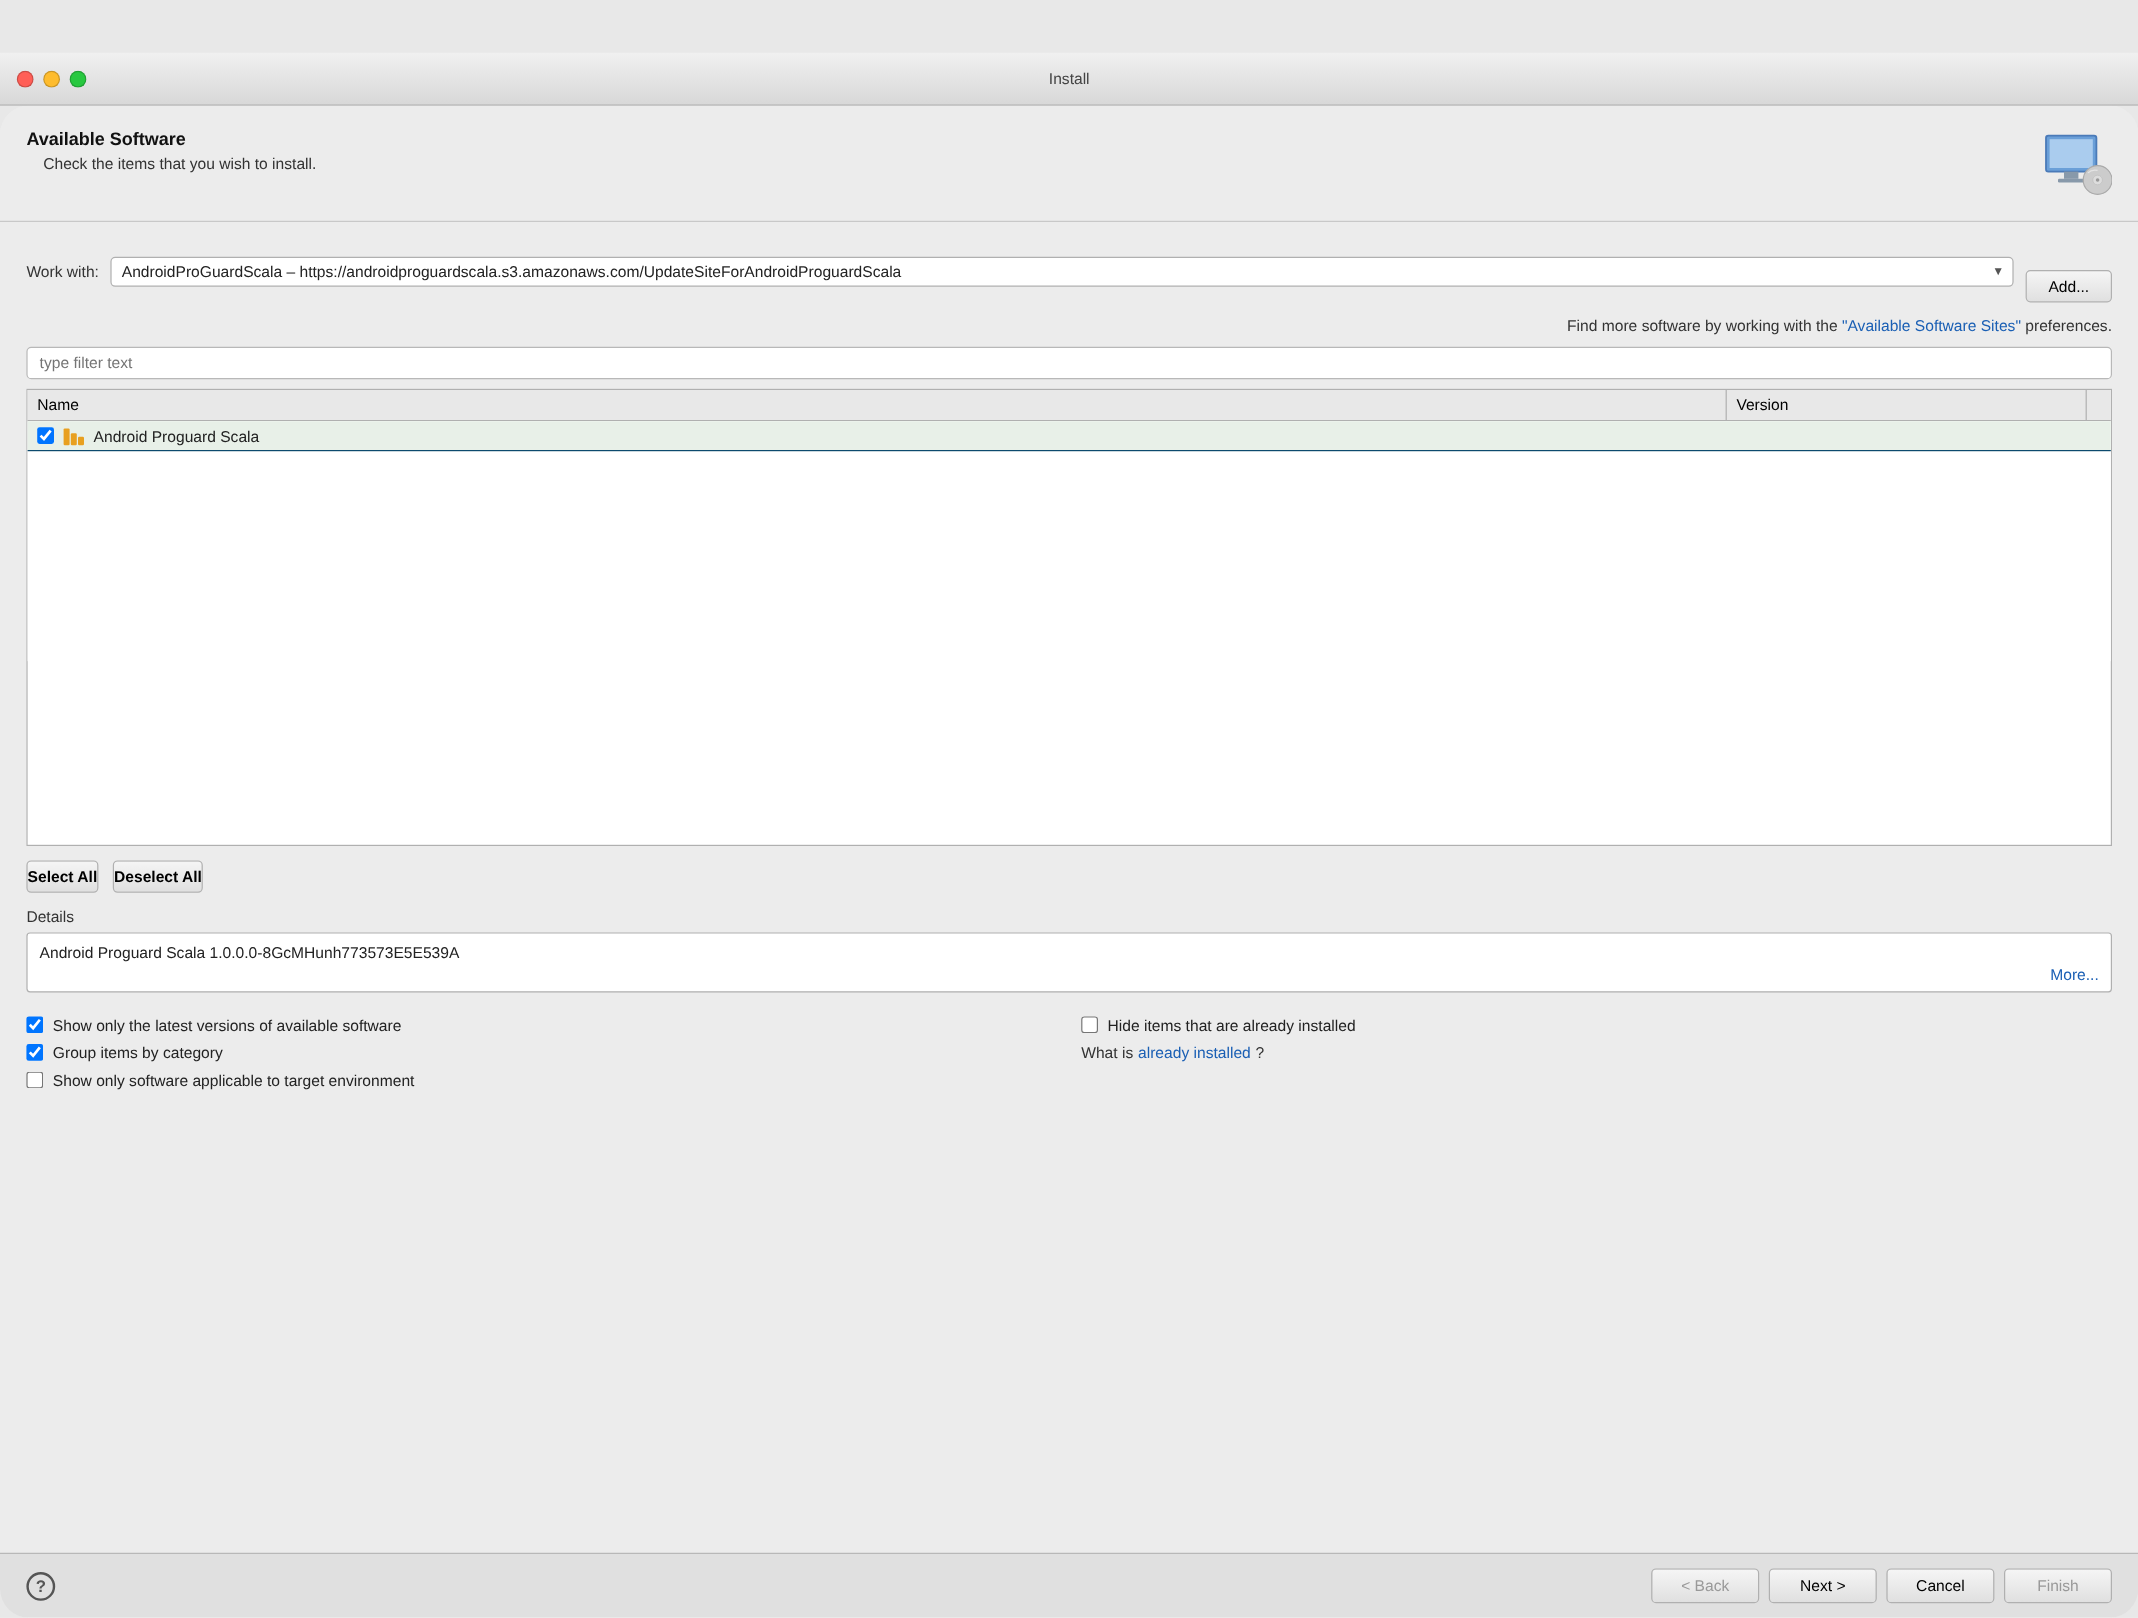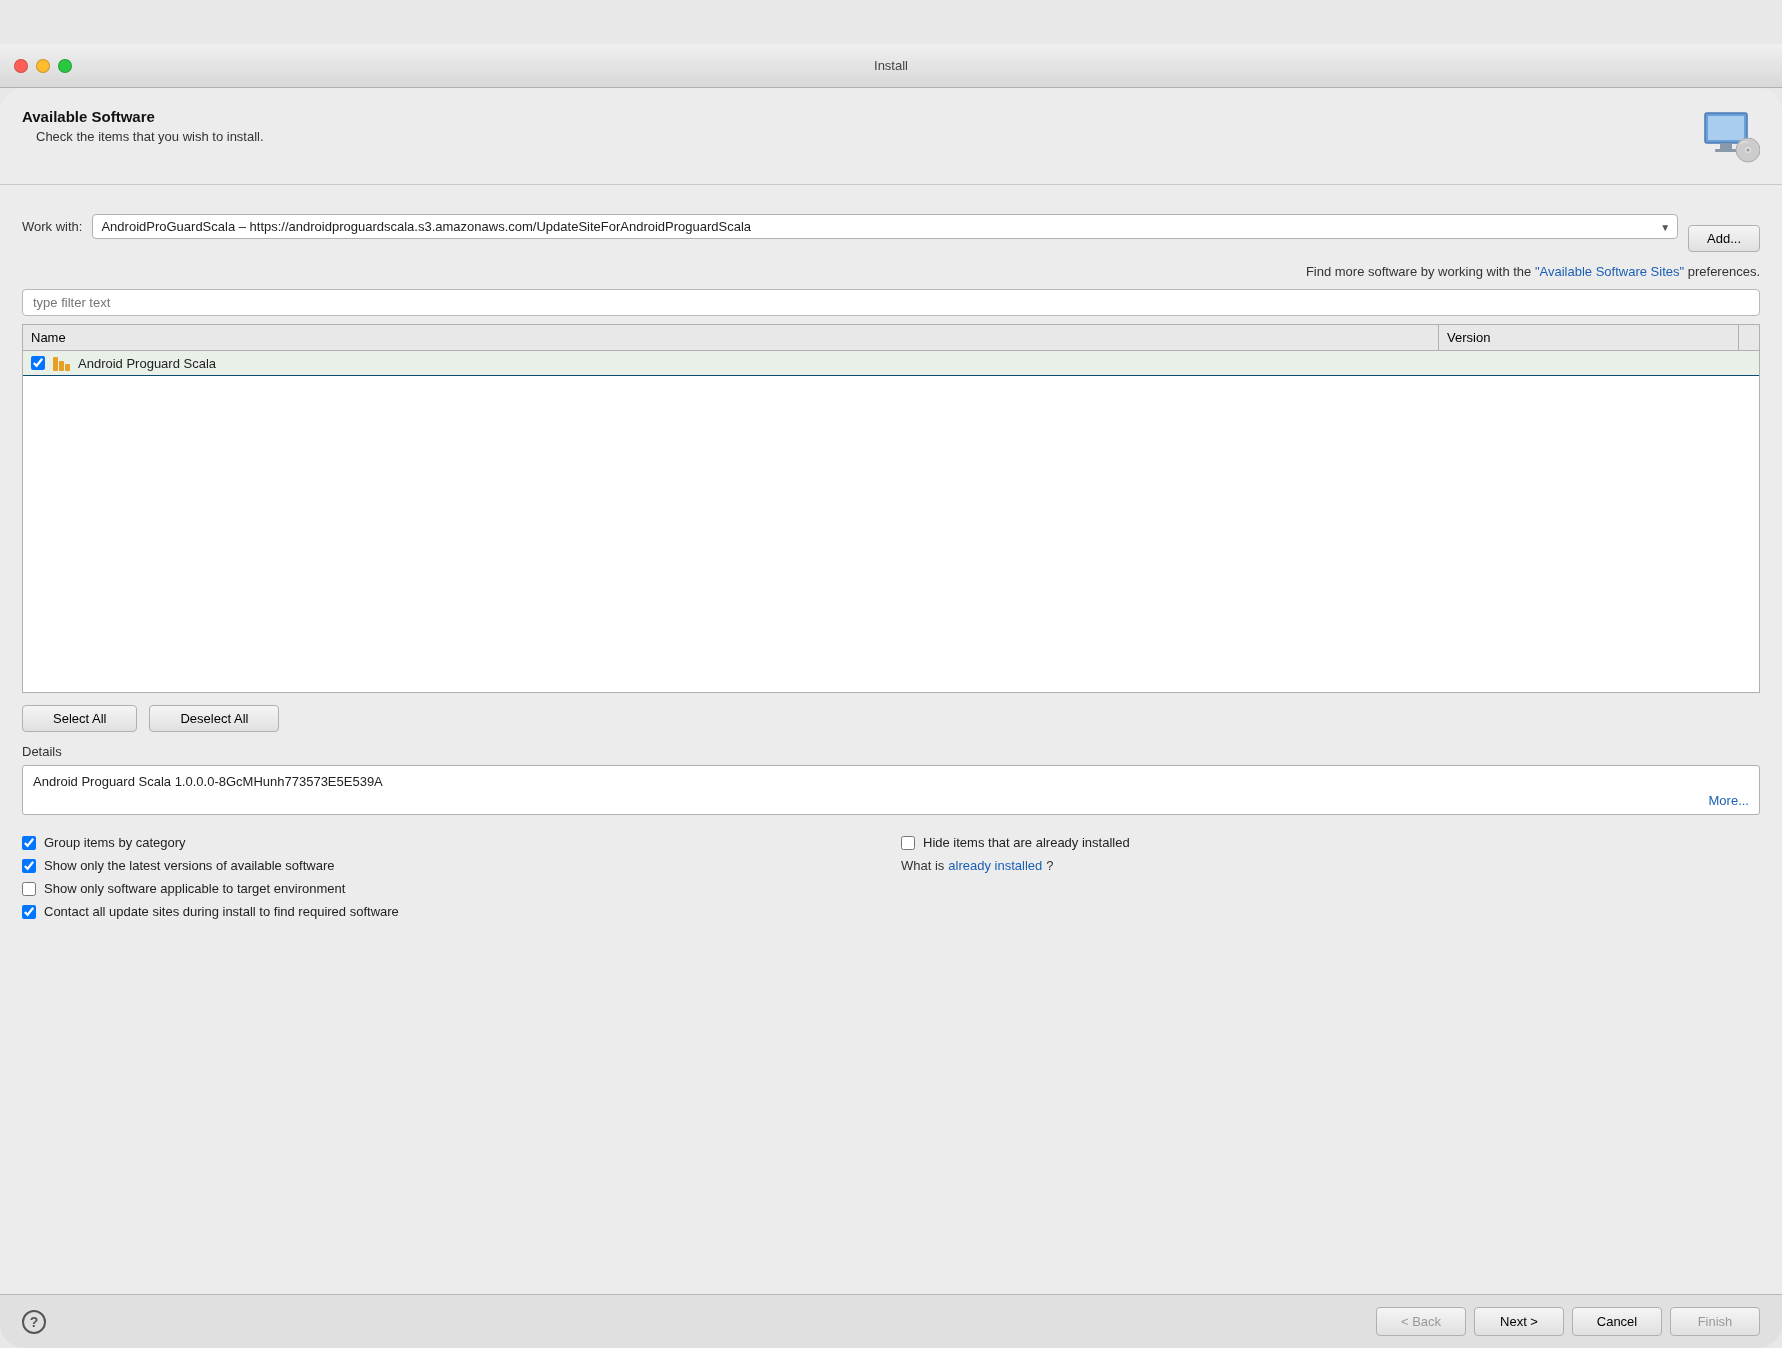--- a/index.html
+++ b/index.html
@@ -215,26 +215,27 @@
       color: #222;
     }
 
     
     .select-buttons-row {
       display: flex;
       gap: 12px;
       padding: 12px 22px;
     }
     .select-btn {
-      padding: 5px 30px;
+      padding: 5px 0;
       background: linear-gradient(to bottom, #f5f5f5, #e0e0e0);
       border: 1px solid #b0b0b0;
       border-radius: 4px;
       font-size: 13px;
       cursor: pointer;
+      font-weight: bold;
     }
 
     
     .details-section {
       margin: 0 22px 12px 22px;
       background: #ececec;
     }
     .details-label {
       font-size: 13px;
       color: #333;
@@ -425,33 +426,29 @@
       <span>Android Proguard Scala 1.0.0.0-8GcMHunh773573E5E539A</span>
       <a href="#" class="more-link">More...</a>
     </div>
   </div>
 
   <div class="options-section">
 
     <div style="display:flex;flex-direction:column;gap:8px;">
       <div class="option-row">
         <input type="checkbox" class="option-checkbox" checked="" style="">
-        <span>Group items by category</span>
+        <span>Show only the latest versions of available software</span>
       </div>
       <div class="option-row">
         <input type="checkbox" class="option-checkbox" checked="" style="">
-        <span>Show only the latest versions of available software</span>
+        <span>Group items by category</span>
       </div>
       <div class="option-row">
         <input type="checkbox" class="option-checkbox" style="">
         <span>Show only software applicable to target environment</span>
-      </div>
-      <div class="option-row">
-        <input type="checkbox" class="option-checkbox" checked="" style="">
-        <span>Contact all update sites during install to find required software</span>
       </div>
     </div>
 
     <div style="display:flex;flex-direction:column;gap:8px;">
       <div class="option-row">
         <input type="checkbox" class="option-checkbox" style="">
         <span>Hide items that are already installed</span>
       </div>
       <div class="already-installed-row">
         <span>What is </span>

